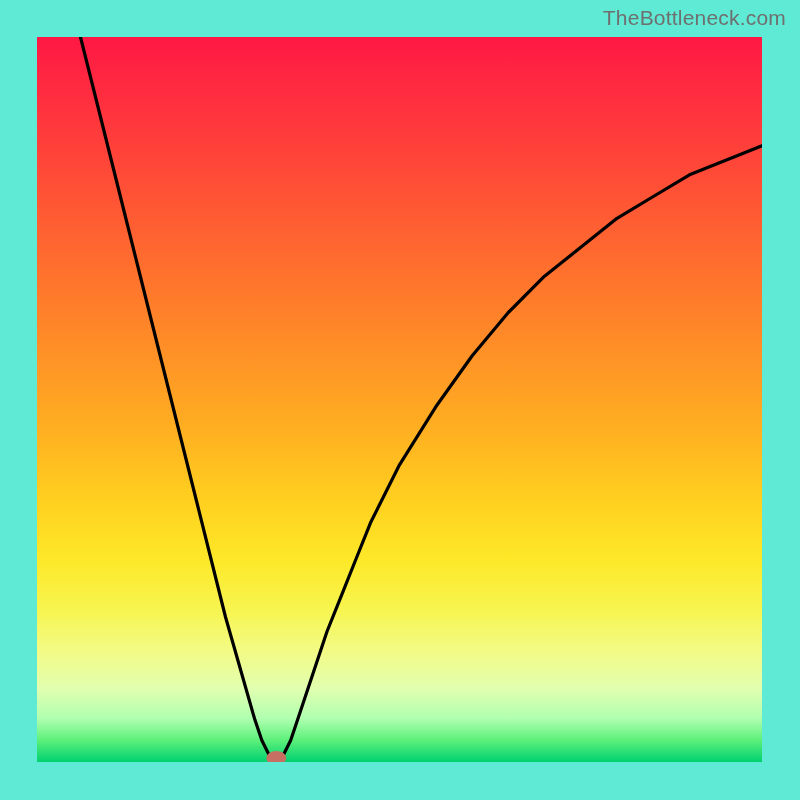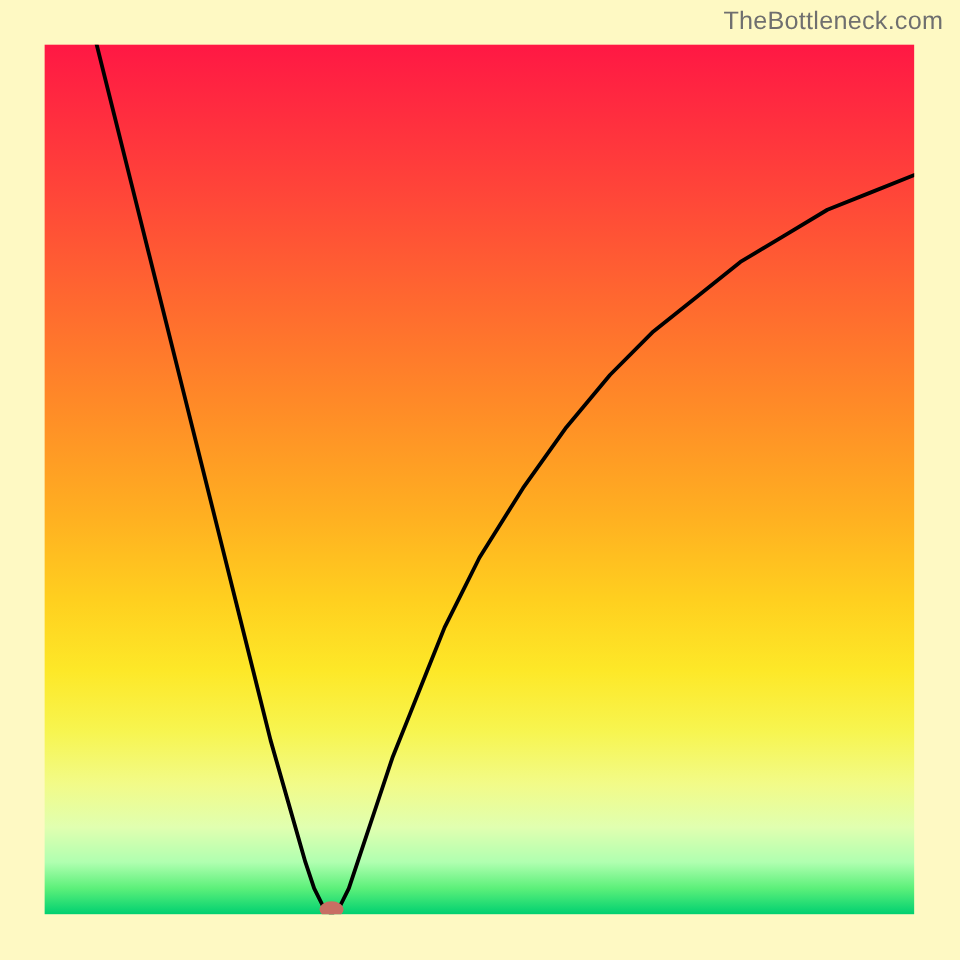--- a/index.html
+++ b/index.html
@@ -8,21 +8,21 @@
     width: 800px;
     height: 800px;
     background: #000;
     font-family: Arial, Helvetica, sans-serif;
     overflow: hidden;
   }
   .frame {
     position: relative;
     width: 800px;
     height: 800px;
-    background: #fef9c3;
+    background: #5eead4;
   }
   .plot-area {
     position: absolute;
     left: 37px;
     top: 37px;
     width: 725px;
     height: 725px;
     overflow: hidden;
   }
   .gradient {

